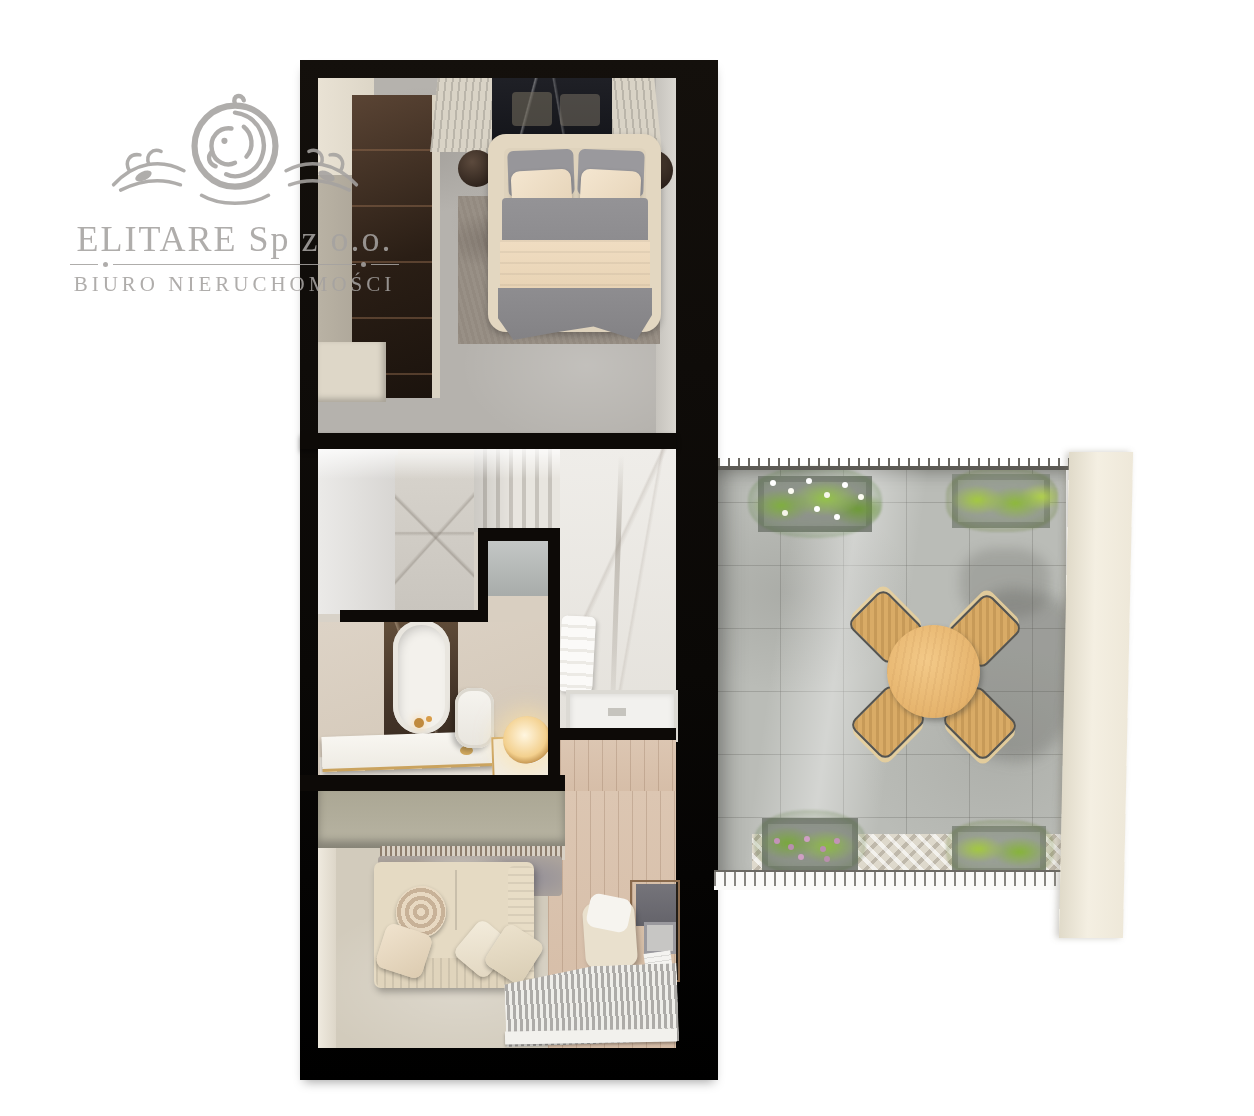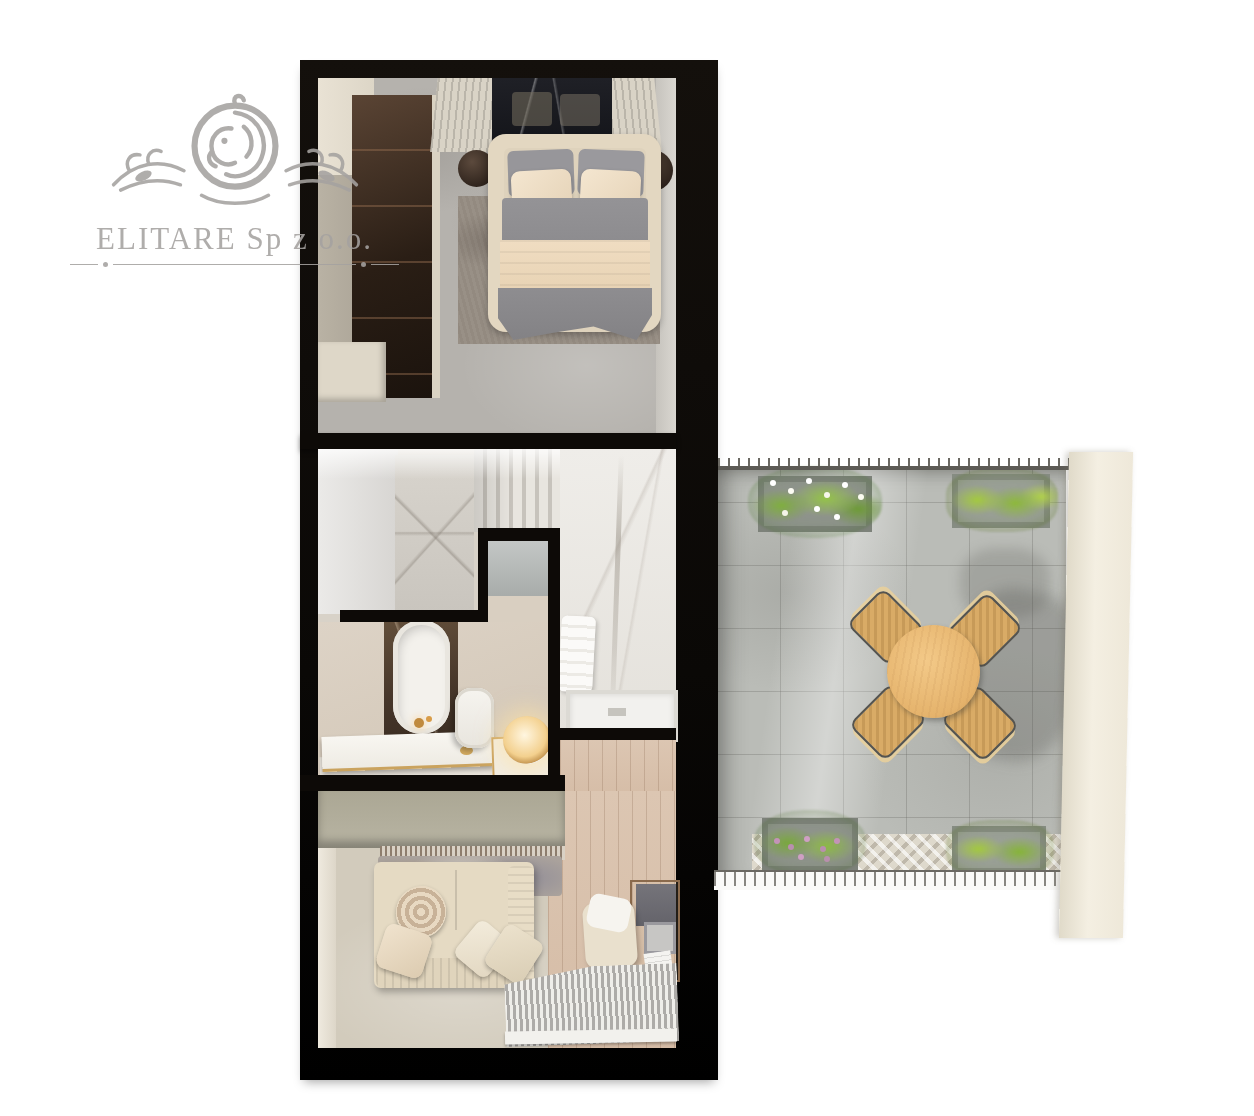--- a/index.html
+++ b/index.html
@@ -234,23 +234,24 @@
           <path d="M288 110 C264 84 234 80 208 94"></path>
           <path d="M280 116 C256 104 234 102 212 110"></path>
           <path d="M270 94 C276 84 270 74 258 76"></path>
           <path d="M248 86 C252 76 244 68 234 72"></path>
           <path d="M112 122 C132 134 168 134 188 122"></path>
         </g>
         <ellipse cx="46" cy="100" rx="10" ry="5" fill="currentColor" stroke="none" transform="rotate(-25 46 100)"></ellipse>
         <ellipse cx="254" cy="100" rx="10" ry="5" fill="currentColor" stroke="none" transform="rotate(25 254 100)"></ellipse>
       </svg>
     </div>
-    <div style="font-size:31px;letter-spacing:2px;line-height:34px;margin-top:2px;white-space:nowrap;">ELITARE Sp z o.o.</div>
+    <div style="font-size:36px;letter-spacing:2px;line-height:34px;margin-top:2px;white-space:nowrap;">ELITARE Sp z o.o.</div>
     <div style="display:flex;align-items:center;gap:5px;margin:6px 8px 5px 8px;">
       <span style="flex:0 0 28px;height:1.5px;background:currentColor;"></span>
       <span style="width:5px;height:5px;border-radius:50%;background:currentColor;"></span>
       <span style="flex:1;height:1px;background:currentColor;"></span>
       <span style="width:5px;height:5px;border-radius:50%;background:currentColor;"></span>
       <span style="flex:0 0 28px;height:1.5px;background:currentColor;"></span>
     </div>
+    <div style="font-size:21px;letter-spacing:4px;white-space:nowrap;">BIURO NIERUCHOMOŚCI</div>
   </div>
 
 </div>
 
 </body></html>

